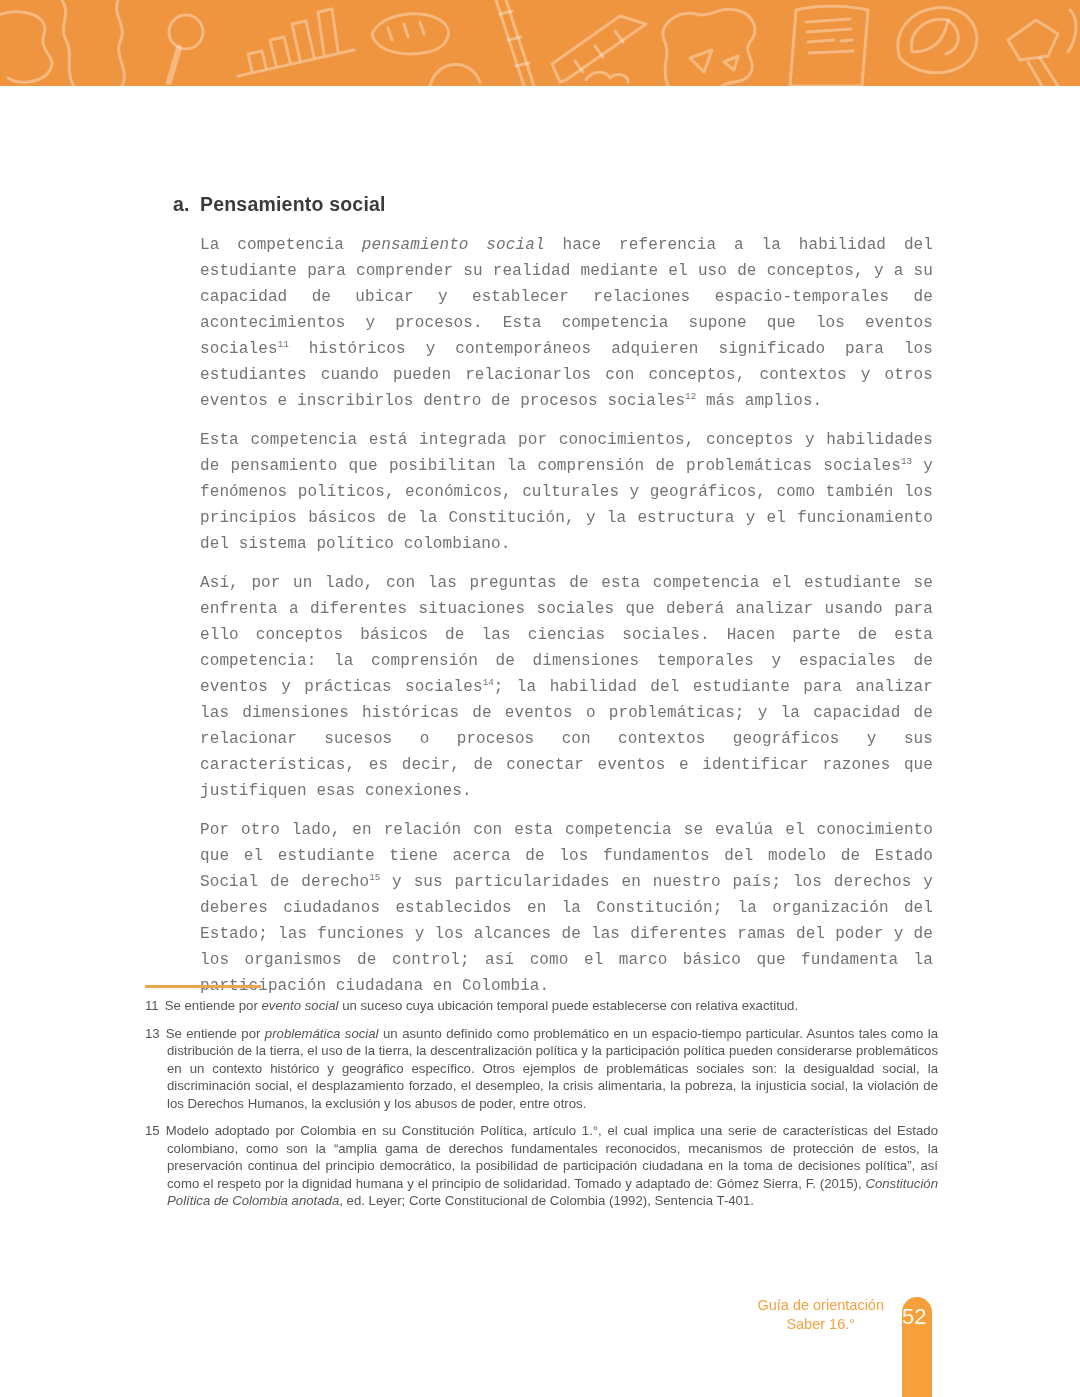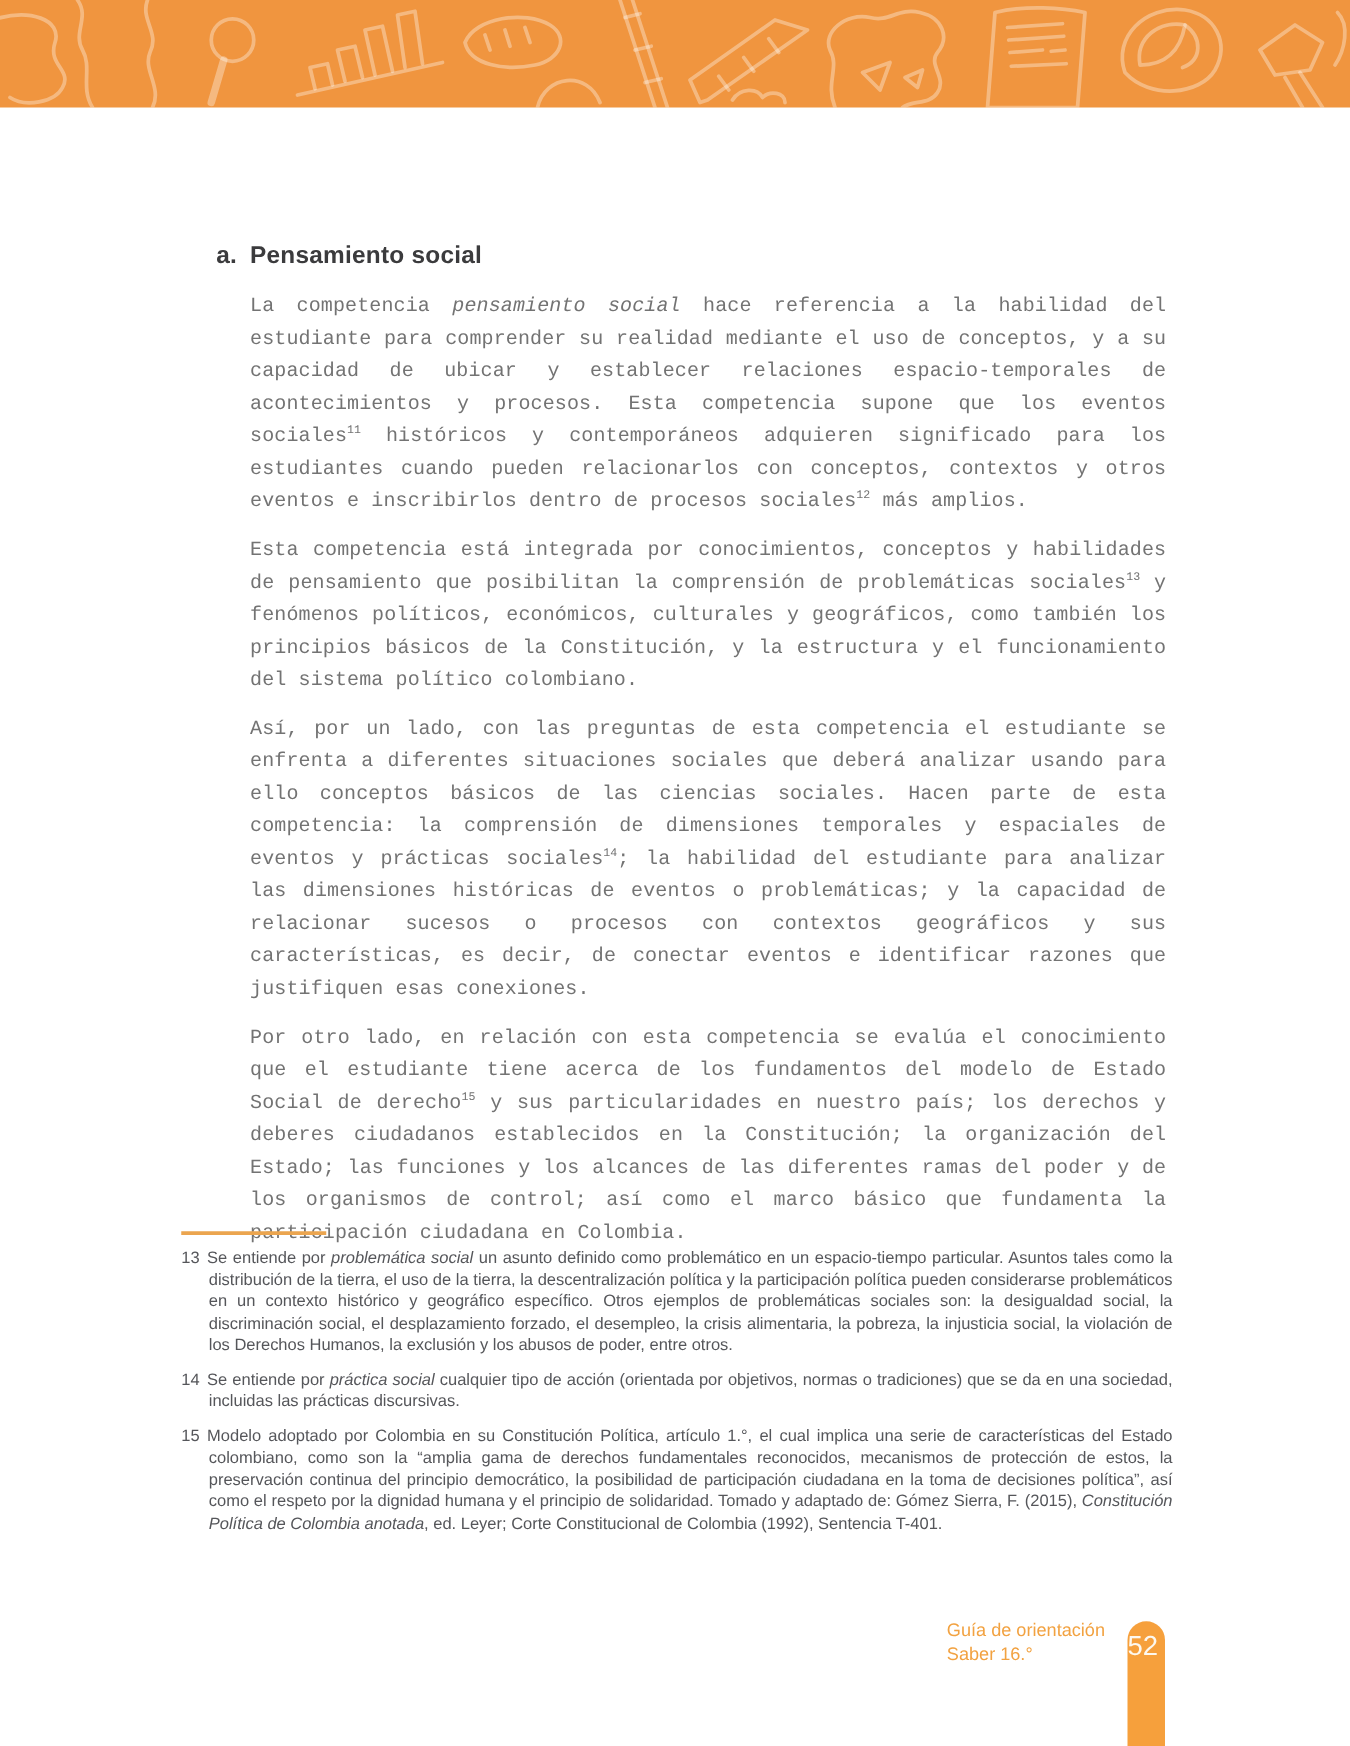--- a/index.html
+++ b/index.html
@@ -76,21 +76,21 @@
     padding-left: 22px;
     text-indent: -22px;
     margin-bottom: 10px;
   }
   .footnote .fn-num { margin-right: 6px; }
 
   
   .footer-text {
     position: absolute;
     top: 1296px; right: 196px;
-    text-align: left;
+    text-align: center;
     font-size: 14.5px;
     line-height: 19px;
     color: #F2A241;
   }
   .page-tab {
     position: absolute;
     left: 902px; top: 1297px;
     width: 30px; height: 100px;
     background: #F6A03C;
     border-radius: 15px 15px 0 0;
@@ -175,24 +175,24 @@
       <p class="para rich"><span>La competencia </span><span style="font-style: italic;">pensamiento social</span><span> hace referencia a la habilidad del estudiante para comprender su realidad mediante el uso de conceptos, y a su capacidad de ubicar y establecer relaciones espacio-temporales de acontecimientos y procesos. Esta competencia supone que los eventos sociales</span><sup>11</sup><span> históricos y contemporáneos adquieren significado para los estudiantes cuando pueden relacionarlos con conceptos, contextos y otros eventos e inscribirlos dentro de procesos sociales</span><sup>12</sup><span> más amplios.</span></p>
       <p class="para rich"><span>Esta competencia está integrada por conocimientos, conceptos y habilidades de pensamiento que posibilitan la comprensión de problemáticas sociales</span><sup>13</sup><span> y fenómenos políticos, económicos, culturales y geográficos, como también los principios básicos de la Constitución, y la estructura y el funcionamiento del sistema político colombiano.</span></p>
       <p class="para rich"><span>Así, por un lado, con las preguntas de esta competencia el estudiante se enfrenta a diferentes situaciones sociales que deberá analizar usando para ello conceptos básicos de las ciencias sociales. Hacen parte de esta competencia: la comprensión de dimensiones temporales y espaciales de eventos y prácticas sociales</span><sup>14</sup><span>; la habilidad del estudiante para analizar las dimensiones históricas de eventos o problemáticas; y la capacidad de relacionar sucesos o procesos con contextos geográficos y sus características, es decir, de conectar eventos e identificar razones que justifiquen esas conexiones.</span></p>
       <p class="para rich"><span>Por otro lado, en relación con esta competencia se evalúa el conocimiento que el estudiante tiene acerca de los fundamentos del modelo de Estado Social de derecho</span><sup>15</sup><span> y sus particularidades en nuestro país; los derechos y deberes ciudadanos establecidos en la Constitución; la organización del Estado; las funciones y los alcances de las diferentes ramas del poder y de los organismos de control; así como el marco básico que fundamenta la participación ciudadana en Colombia.</span></p>
     </div>
   </div>
 
   <div class="footnotes">
     <div class="fn-divider"></div>
     <div class="footnote">
+      <span class="fn-num">11</span><span class="fn-text rich"><span>Se entiende por </span><span style="font-style: italic;">evento social</span><span> un suceso cuya ubicación temporal puede establecerse con relativa exactitud.</span></span>
+    </div>
+    <div class="footnote">
       <span class="fn-num">13</span><span class="fn-text rich"><span>Se entiende por </span><span style="font-style: italic;">problemática social</span><span> un asunto definido como problemático en un espacio-tiempo particular. Asuntos tales como la distribución de la tierra, el uso de la tierra, la descentralización política y la participación política pueden considerarse problemáticos en un contexto histórico y geográfico específico. Otros ejemplos de problemáticas sociales son:  la desigualdad social, la discriminación social, el desplazamiento forzado, el desempleo, la crisis alimentaria, la pobreza, la injusticia social, la violación de los Derechos Humanos, la exclusión y los abusos de poder, entre otros.</span></span>
-    </div>
-    <div class="footnote">
-      <span class="fn-num">14</span><span class="fn-text rich"><span>Se entiende por </span><span style="font-style: italic;">práctica social</span><span> cualquier tipo de acción (orientada por objetivos, normas o tradiciones) que se da en una sociedad, incluidas las prácticas discursivas.</span></span>
     </div>
     <div class="footnote">
       <span class="fn-num">15</span><span class="fn-text rich"><span>Modelo adoptado por Colombia en su Constitución Política, artículo 1.°, el cual implica una serie de características del Estado colombiano, como son la “amplia gama de derechos fundamentales reconocidos, mecanismos de protección de estos, la preservación continua del principio democrático, la posibilidad de participación ciudadana en la toma de decisiones política”, así como el respeto por la dignidad humana y el principio de solidaridad. Tomado y adaptado de: Gómez Sierra, F. (2015), </span><span style="font-style: italic;">Constitución Política de Colombia anotada</span><span>, ed. Leyer; Corte Constitucional de Colombia (1992), Sentencia T-401.</span></span>
     </div>
   </div>
 
   <div class="footer-text">
     <div>Guía de orientación</div>
     <div>Saber 16.°</div>
   </div>

